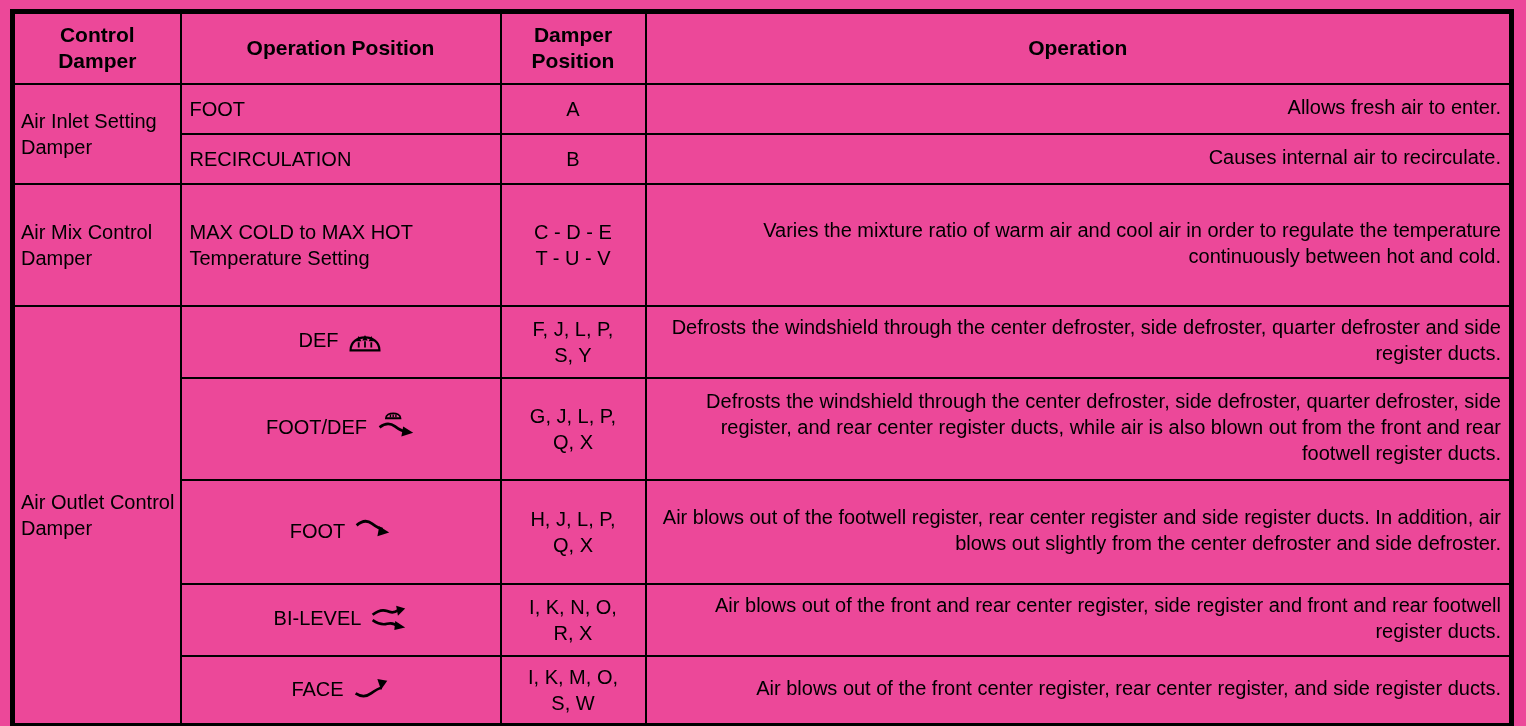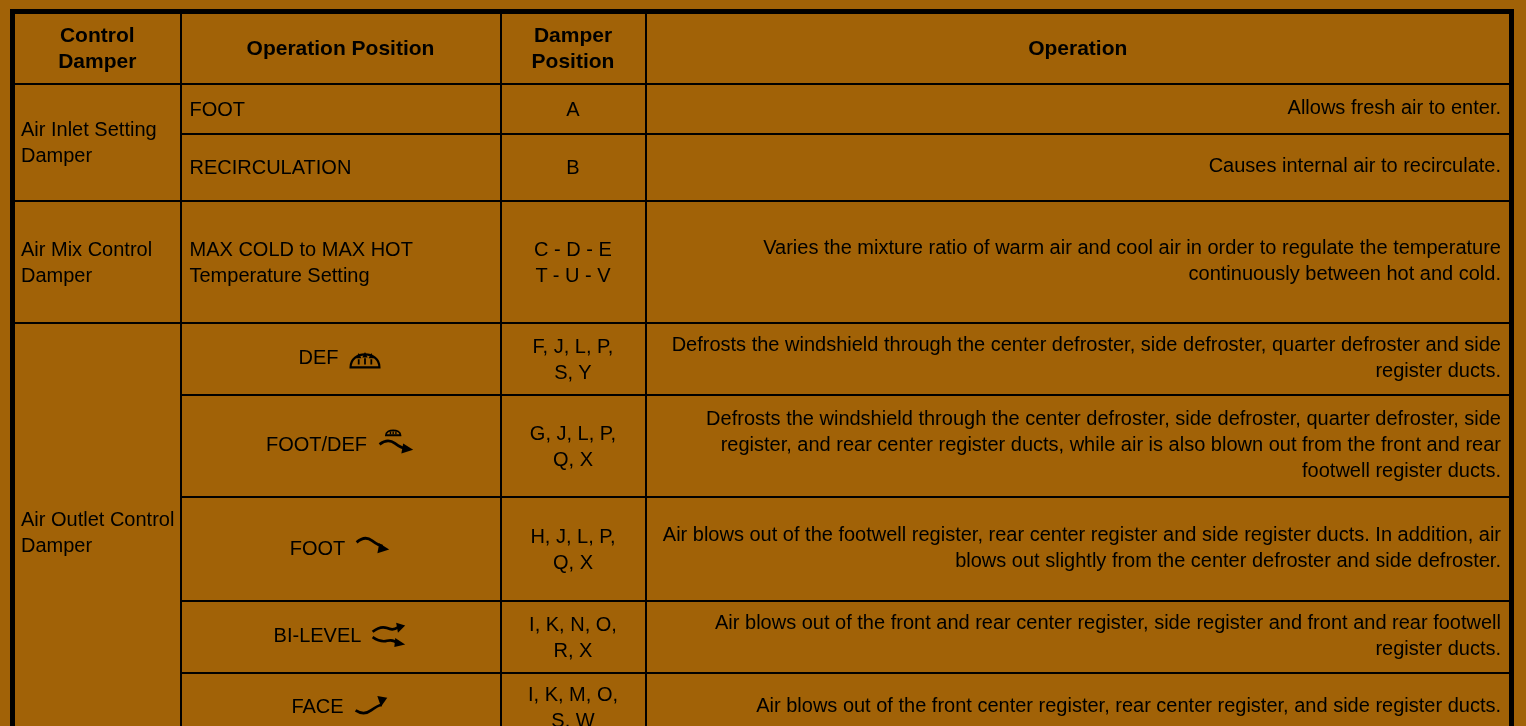--- a/index.html
+++ b/index.html
@@ -7,21 +7,21 @@
     padding: 0;
     background: #ffffff;
     font-family: "Liberation Sans", sans-serif;
     color: #000000;
   }
   .page {
     width: 1526px;
     height: 726px;
     box-sizing: border-box;
     padding: 9px 10px;
-    background: #a16207;
+    background: #ec4899;
   }
   table.damper-table {
     border-collapse: collapse;
     table-layout: fixed;
     width: 1504px;
     border: 5px solid #000000;
   }
   table.damper-table th,
   table.damper-table td {
     border: 2px solid #000000;
@@ -70,21 +70,21 @@
   .icon {
     display: inline-block;
     vertical-align: middle;
     margin-left: 8px;
     position: relative;
     top: -3px;
   }
   .icon svg { display: block; }
   
   tr.r-fresh   td { height: 50px; }
-  tr.r-recirc  td { height: 67px; }
+  tr.r-recirc  td { height: 50px; }
   tr.r-airmix  td { height: 122px; }
   tr.r-def     td { height: 72px; }
   tr.r-footdef td { height: 102px; }
   tr.r-foot    td { height: 104px; }
   tr.r-bilevel td { height: 72px; }
   tr.r-face    td { height: 70px; }
 </style>
 </head>
 <body>
 

